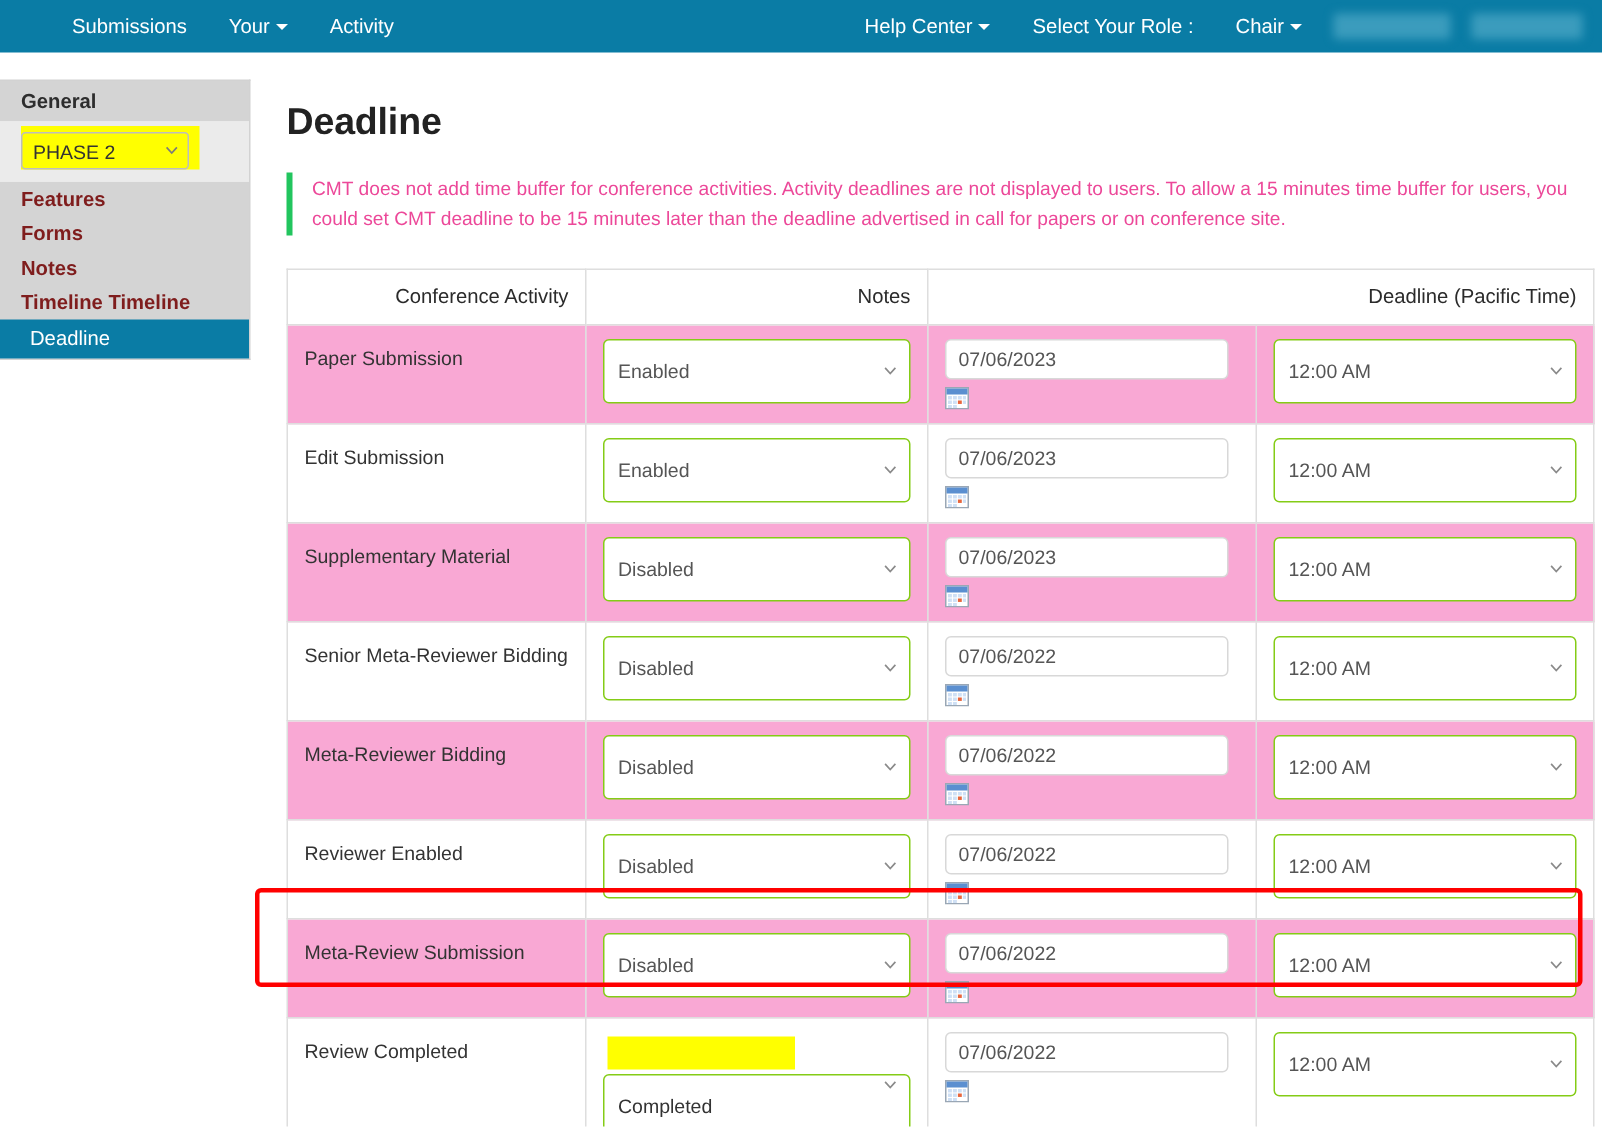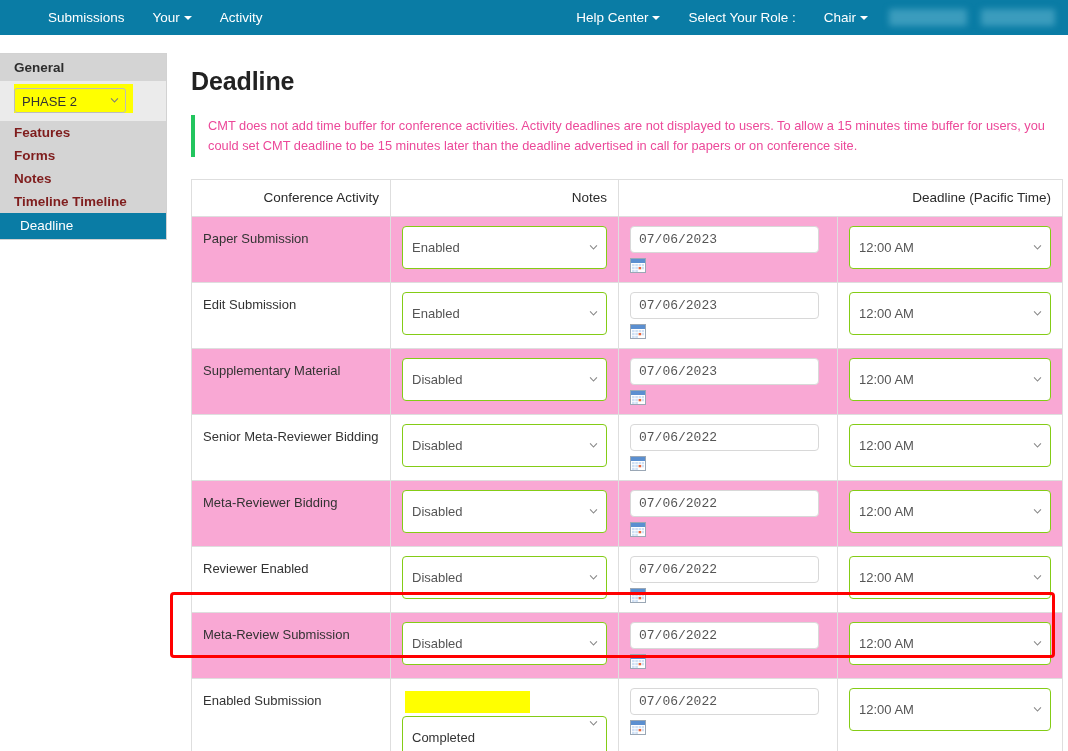--- a/index.html
+++ b/index.html
@@ -253,21 +253,21 @@
     margin-top: 28px;
   }
   .date-input {
     width: 189px;
     height: 27px;
     box-sizing: border-box;
     border: 1px solid #d8d8d8;
     border-radius: 4px;
     background: #ffffff;
     color: #555555;
-    font-family: Liberation Mono, monospace;
+    font-family: Liberation Sans, sans-serif;
     font-size: 13px;
     padding: 2px 8px;
     display: block;
   }
   .cal-icon {
     display: block;
     margin-top: 5px;
     width: 16px;
     height: 15px;
     cursor: pointer;
@@ -576,21 +576,21 @@
               </svg>
             </td>
             <td>
               <span class="sel-box"><select class="ctrl-select"><option>12:00 AM</option></select><svg class="sel-chevron" viewBox="0 0 10 7">
                   <path d="M1 1 L5 5.4 L9 1" stroke="#8a8a8a" stroke-width="1.3" fill="none"></path>
                 </svg></span>
             </td>
           </tr>
           <tr>
             <td>
-              <span class="act-name">Enabled Submission</span>
+              <span class="act-name">Review Completed</span>
             </td>
             <td>
               <span class="sel-box hl-wrap"><span class="hl-yellow"></span><select class="ctrl-select"><option>Completed</option></select><svg class="sel-chevron" viewBox="0 0 10 7">
                   <path d="M1 1 L5 5.4 L9 1" stroke="#8a8a8a" stroke-width="1.3" fill="none"></path>
                 </svg></span>
             </td>
             <td>
               <input class="date-input" type="text" value="07/06/2022" style="">
               <svg class="cal-icon" viewBox="0 0 16 15">
                 <rect x="0.5" y="0.5" width="15" height="14" fill="#ffffff" stroke="#9aa7b5"></rect>

